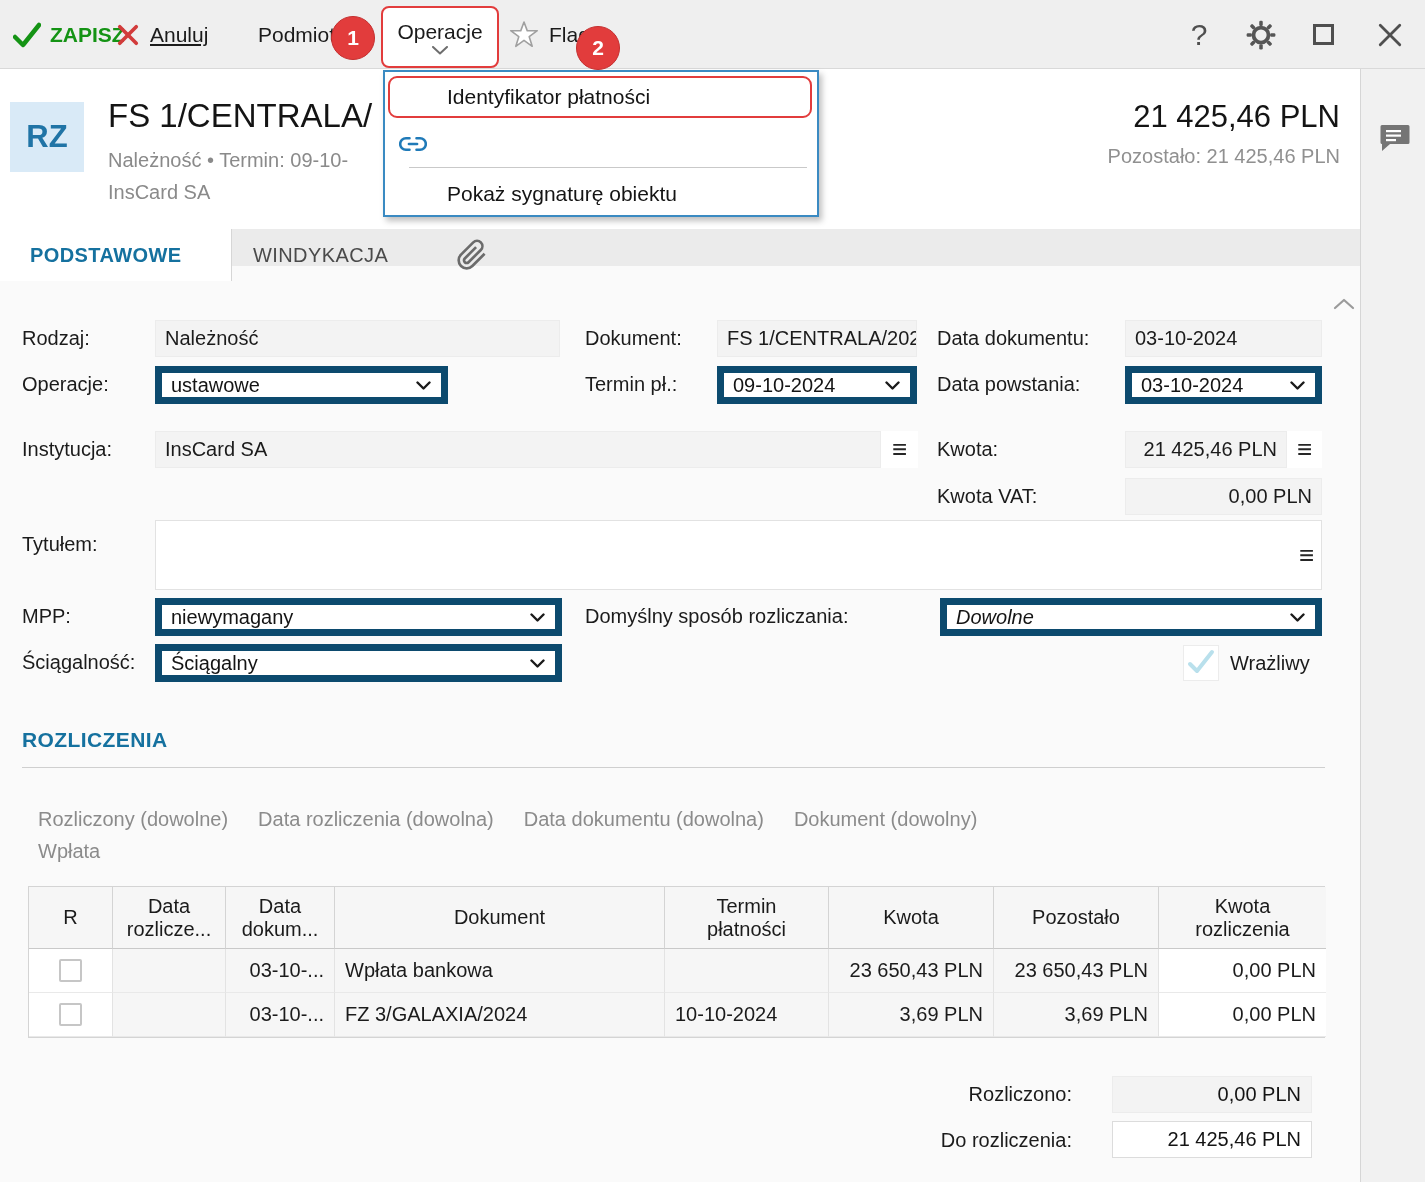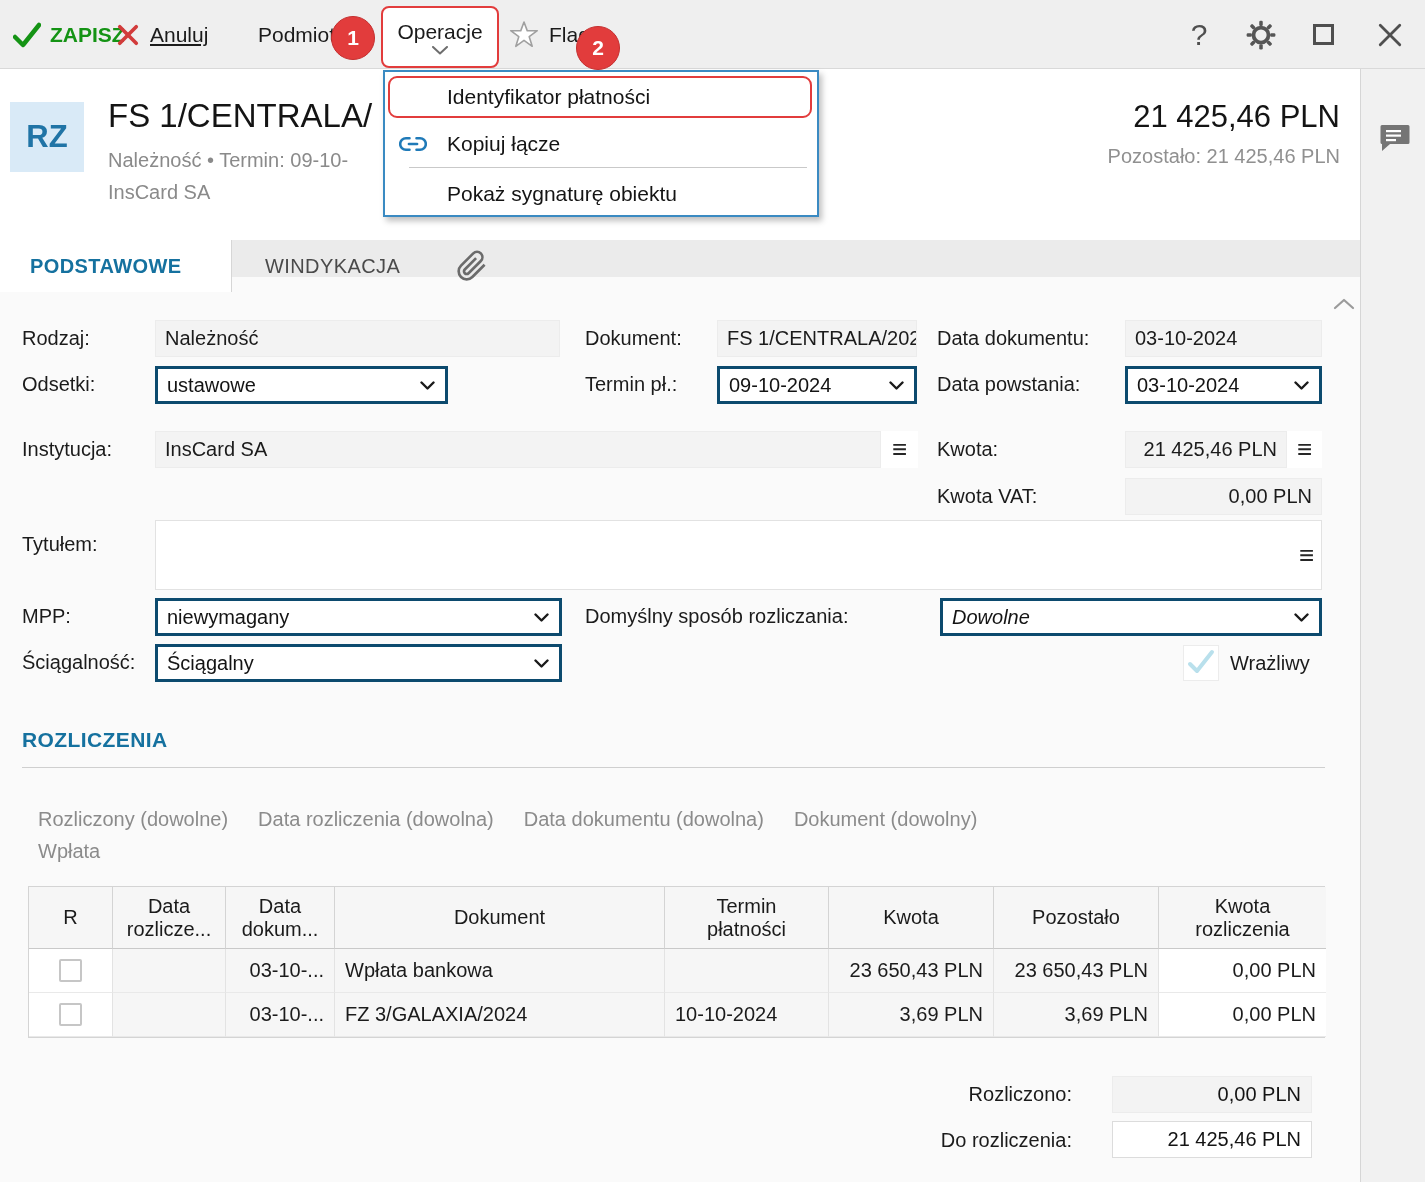--- a/index.html
+++ b/index.html
@@ -21,41 +21,41 @@
   .doc-title { position:absolute; left:108px; top:28px; font-size:33px; color:#141414; white-space:nowrap; }
   .doc-sub { position:absolute; left:108px; top:80px; font-size:20px; color:#8a8a8a; white-space:nowrap; }
   .doc-company { position:absolute; left:108px; top:112px; font-size:20px; color:#8a8a8a; }
   .hdr-amount { position:absolute; right:20px; top:30px; width:500px; text-align:right; font-size:31px; color:#141414; }
   .hdr-remaining { position:absolute; right:20px; top:76px; width:500px; text-align:right; font-size:20px; color:#909090; }
 
   
   .right-strip { position:absolute; left:1360px; top:69px; width:65px; height:1113px; background:#f1f1f1; border-left:1px solid #d6d6d6; }
 
   
-  .tabstrip { position:absolute; left:0; top:240px; width:1360px; height:37px; background:#ebebeb; }
+  .tabstrip { position:absolute; left:0; top:229px; width:1360px; height:37px; background:#ebebeb; }
   .tab-active { position:absolute; left:0; top:0; width:232px; height:52px; background:#ffffff; border-right:1px solid #d6d6d6; display:flex; align-items:center; padding-left:30px; font-size:20px; font-weight:700; color:#15719f; letter-spacing:0.4px; }
-  .tab-idle { position:absolute; left:253px; top:0; height:52px; display:flex; align-items:center; font-size:20px; color:#4a4a4a; letter-spacing:0.4px;margin-left:12px; }
+  .tab-idle { position:absolute; left:253px; top:0; height:52px; display:flex; align-items:center; font-size:20px; color:#4a4a4a; letter-spacing:0.4px; }
 
   
   .menu { position:absolute; left:383px; top:70px; width:436px; height:147px; background:#ffffff; border:2px solid #3a8ac2; box-shadow:3px 4px 6px rgba(0,0,0,0.25); z-index:40; }
   .menu-item { position:absolute; left:0; width:100%; height:40px; display:flex; align-items:center; padding-left:62px; font-size:21px; color:#141414; cursor:default; }
   .menu-divider { position:absolute; left:24px; right:10px; top:95px; height:1px; background:#c9c9c9; }
   .menu-red-rect { position:absolute; left:3px; top:4px; right:5px; height:42px; border:2.5px solid #e23c3c; border-radius:9px; z-index:2; }
   .menu-link-icon { position:absolute; left:14px; top:58px; }
 
   
   .ann-circle { position:absolute; width:44px; height:44px; border-radius:50%; background:#e23c3c; border:1px solid #c52f2f; color:#ffffff; font-size:21px; font-weight:700; display:flex; align-items:center; justify-content:center; z-index:60; }
   .op-btn { position:absolute; left:381px; top:6px; width:118px; height:62px; background:#ffffff; border:2.5px solid #e23c3c; border-radius:8px; z-index:45; display:flex; flex-direction:column; align-items:center; justify-content:center; gap:2px; }
   .op-btn span { font-size:21px; color:#1b1b1b; }
 
   
   .lbl { position:absolute; height:37px; display:flex; align-items:center; font-size:20px; color:#1b1b1b; white-space:nowrap; }
   .fld { position:absolute; height:37px; background:#f3f3f3; border:1px solid #ececec; display:flex; align-items:center; padding:0 9px; font-size:20px; color:#1b1b1b; overflow:hidden; white-space:nowrap; }
   .fld.num { justify-content:flex-end; }
-  .sel { position:absolute; height:38px; background:#ffffff; border:3px solid #0c4a6e; display:flex; align-items:center; justify-content:space-between; padding:0 10px 0 9px; font-size:20px; color:#141414; }
+  .sel { position:absolute; height:38px; background:#ffffff; border:7px solid #0c4a6e; display:flex; align-items:center; justify-content:space-between; padding:0 10px 0 9px; font-size:20px; color:#141414; }
   .burger { position:absolute; width:37px; height:37px; background:#ffffff; display:flex; align-items:center; justify-content:center; font-size:26px; font-weight:600; color:#262626; }
   .txtarea { position:absolute; background:#ffffff; border:1px solid #e2e2e2; }
   .chkbox { position:absolute; width:36px; height:36px; background:#ffffff; border:1px solid #ececec; display:flex; align-items:center; justify-content:center; }
 
   
   .section-h { position:absolute; font-size:21px; font-weight:700; color:#15719f; letter-spacing:0.4px; }
   .divider { position:absolute; height:1px; background:#cfcfcf; }
   .filters { position:absolute; display:flex; gap:30px; font-size:20px; color:#8b8b8b; }
   .filters span { white-space:nowrap; }
 
@@ -165,21 +165,21 @@
       </svg>
   </span>
 
   <div class="lbl" style="left:22px; top:320px;">Rodzaj:</div>
   <div class="fld" style="left:155px; top:320px; width:405px;">Należność</div>
   <div class="lbl" style="left:585px; top:320px;">Dokument:</div>
   <div class="fld" style="left:717px; top:320px; width:200px;">FS 1/CENTRALA/202</div>
   <div class="lbl" style="left:937px; top:320px;text-align:center;">Data dokumentu:</div>
   <div class="fld" style="left:1125px; top:320px; width:197px;">03-10-2024</div>
 
-  <div class="lbl" style="left:22px; top:366px;">Odsetki:</div>
+  <div class="lbl" style="left:22px; top:366px;">Operacje:</div>
   <div class="sel" style="left:155px; top:366px; width:293px;">
     <span>ustawowe</span>
     <svg width="15" height="9" viewBox="0 0 15 9">
         <polyline points="1.5,1.5 7.5,7.5 13.5,1.5" fill="none" stroke="#1a1a1a" stroke-width="2.4" stroke-linecap="round" stroke-linejoin="round"></polyline>
       </svg>
   </div>
   <div class="lbl" style="left:585px; top:366px;">Termin pł.:</div>
   <div class="sel" style="left:717px; top:366px; width:200px;">
     <span>09-10-2024</span>
     <svg width="15" height="9" viewBox="0 0 15 9">
@@ -296,21 +296,20 @@
   <div class="menu">
     <div class="menu-red-rect"></div>
     <div class="menu-item" style="top:5px;">Identyfikator płatności</div>
     <span class="menu-link-icon">
       <svg width="28" height="28" viewBox="0 0 24 24" fill="none" stroke="#1f7ab8" stroke-width="2.2" stroke-linecap="round" stroke-linejoin="round">
         <path d="M15 7h3a5 5 0 0 1 0 10h-3"></path>
           <path d="M9 17H6A5 5 0 0 1 6 7h3"></path>
           <line x1="8.5" y1="12" x2="15.5" y2="12"></line>
       </svg>
     </span>
-    <div class="menu-item" style="top:52px;">Kopiuj łącze</div>
     <div class="menu-divider"></div>
     <div class="menu-item" style="top:102px;">Pokaż sygnaturę obiektu</div>
   </div>
 
   <div class="op-btn">
     <span>Operacje</span>
     <svg width="16" height="9" viewBox="0 0 16 9">
         <polyline points="1,1 8,7.5 15,1" fill="none" stroke="#6e6e6e" stroke-width="2" stroke-linecap="round" stroke-linejoin="round"></polyline>
       </svg>
   </div>

